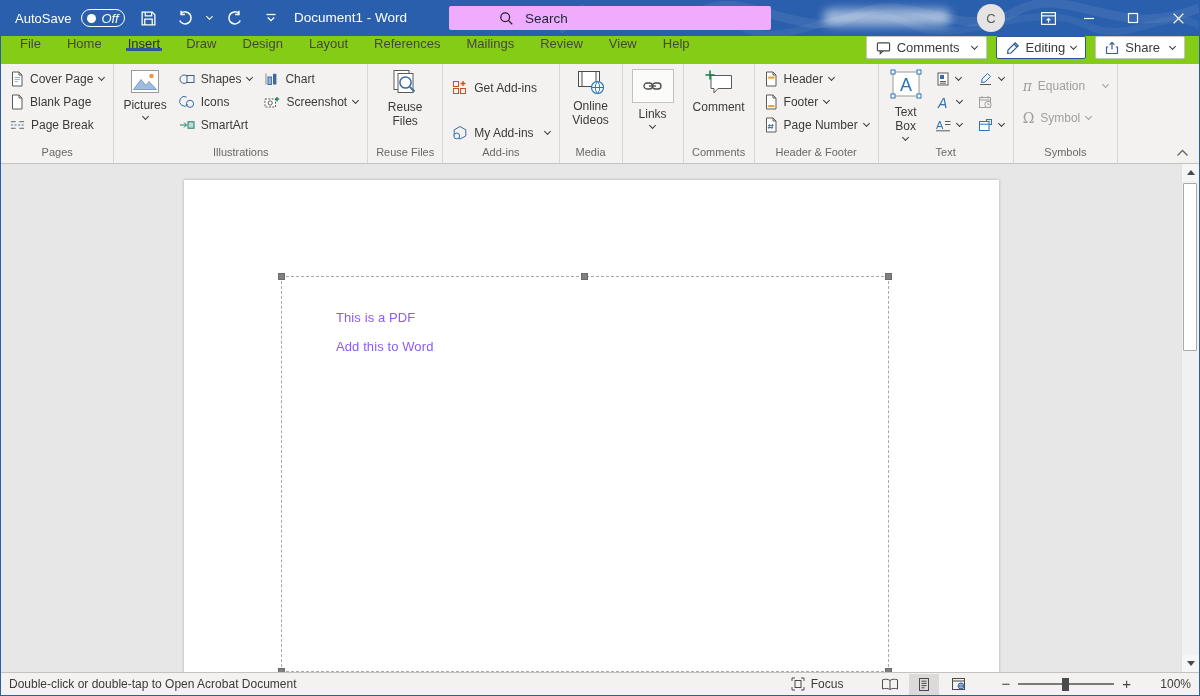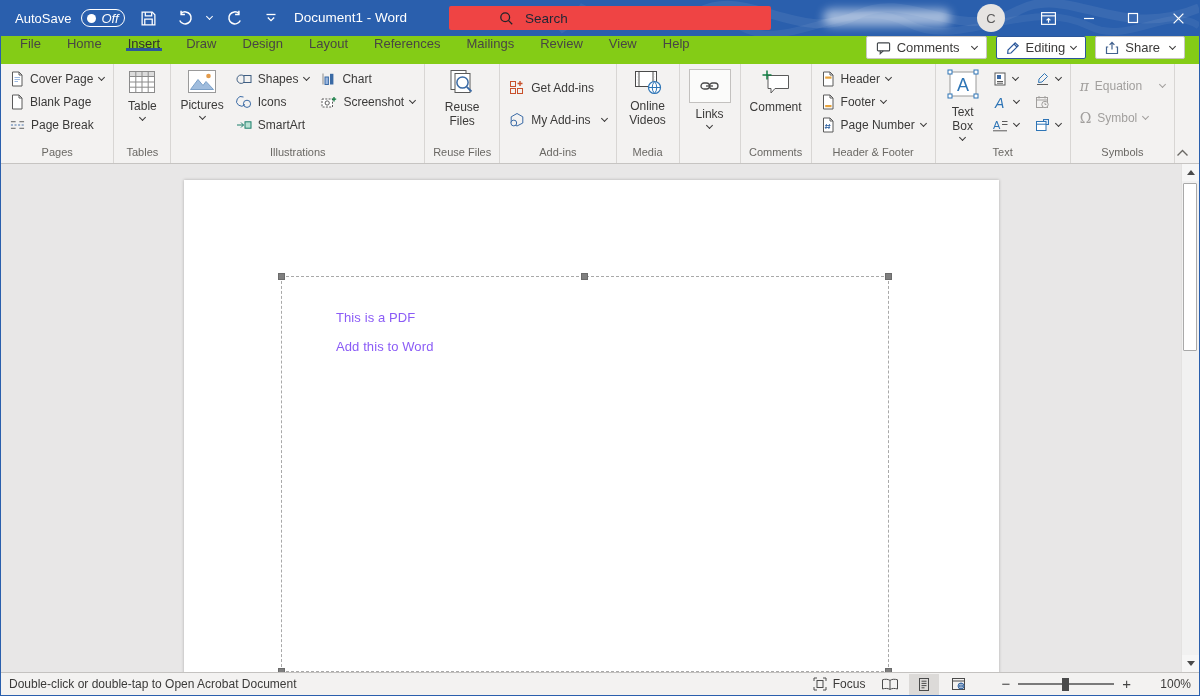--- a/index.html
+++ b/index.html
@@ -11,21 +11,21 @@
   .titlebar { position: relative; height: 36px; background: #2a5fad; color: #fff; overflow: hidden; }
   .deco { position: absolute; right: 0; top: 0; pointer-events: none; }
   .tb-left { position: absolute; left: 14px; top: 0; height: 36px; display: flex; align-items: center; gap: 10px; }
   .autosave-label { font-size: 13px; }
   .toggle { width: 44px; height: 18px; border: 1.4px solid #fff; border-radius: 10px;
             display: flex; align-items: center; gap: 5px; padding: 0 5px; cursor: default; }
   .toggle .knob { width: 9px; height: 9px; border-radius: 50%; background: #fff; }
   .toggle .state { font-size: 13px; color: #fff; font-style: italic; }
   .qat-btn { width: 26px; height: 28px; display: flex; align-items: center; justify-content: center; }
   .tb-title { position: absolute; left: 293px; top: 0; line-height: 36px; font-size: 13.5px; color: #fff; white-space: nowrap; }
-  .searchbox { position: absolute; left: 448px; top: 6px; width: 322px; height: 24px; background: #ef4444;
+  .searchbox { position: absolute; left: 448px; top: 6px; width: 322px; height: 24px; background: #f0abfc;
                border-radius: 2px; display: flex; align-items: center; padding-left: 50px; gap: 11px;
                color: #1d2736; font-size: 13.5px; }
   .blurblob { position: absolute; left: 822px; top: 9px; width: 128px; height: 17px;
               background: rgba(255,255,255,.55); border-radius: 9px; filter: blur(5px); }
   .avatar { position: absolute; left: 976px; top: 4px; width: 28px; height: 28px; border-radius: 50%;
             background: #e6e4e2; color: #5a5a5a; font-size: 13px; display: flex; align-items: center; justify-content: center; }
   .winbtn { position: absolute; top: 0; height: 36px; display: flex; align-items: center; justify-content: center; }
 
   
   .tabrow { height: 28px; background: #84cc16; display: flex; align-items: flex-start; padding-left: 6px; }
@@ -72,21 +72,21 @@
   .vscroll { position: absolute; top: 0; right: 0; width: 18px; height: 100%; background: #f1f1f1; border-left: 1px solid #e3e2e1; }
   .sc-btn { position: absolute; left: 0; width: 100%; height: 17px; display: flex; align-items: center; justify-content: center; background: #f6f6f6; }
   .tri-up { width: 0; height: 0; border-left: 4px solid transparent; border-right: 4px solid transparent; border-bottom: 5px solid #4a4a4a; }
   .tri-down { width: 0; height: 0; border-left: 4px solid transparent; border-right: 4px solid transparent; border-top: 5px solid #4a4a4a; }
   .sc-thumb { position: absolute; left: 1px; top: 19px; width: 14px; height: 168px; background: #fff; border: 1px solid #a9a9a9; border-radius: 1px; }
 
   
   .statusbar { height: 24px; background: #f3f2f1; border-top: 1px solid #c4c2c0; border-bottom: 1px solid #2a5fad;
                display: flex; align-items: center; font-size: 12px; color: #3b3a39; padding: 0 8px; }
   .sb-right { margin-left: auto; display: flex; align-items: center; }
-  .focus-btn { display: flex; align-items: flex-start; gap: 6px; padding: 2px 8px; }
+  .focus-btn { display: flex; align-items: flex-start; gap: 6px; padding: 2px 8px; margin-right: 22px; }
   .viewbtn { width: 30px; height: 21px; display: flex; align-items: center; justify-content: center; margin: 0 2px; }
   .viewbtn.sel { background: #dcdad8; }
   .zoom-ctl { display: flex; align-items: center; margin-left: 18px; }
   .zsign { font-size: 15px; color: #444; padding: 0 8px; line-height: 18px; }
   .ztrack { width: 96px; height: 1.6px; background: #7a7a7a; position: relative; }
   .zthumb { position: absolute; left: 44px; top: -5.5px; width: 7px; height: 13px; background: #4a4a4a; }
   .zoomlvl { width: 44px; text-align: right; margin-left: 8px; }
 </style>
 </head>
 <body>
@@ -263,36 +263,20 @@
             <path d="M1 10.5 H6 M10 10.5 H15" stroke="#5a5a5a"></path>
           </svg>
           <span>Page Break</span>
         </div>
       </div>
       <div class="grp-label">
           <span>Pages</span>
         </div>
     </div>
 
-    <div class="grp">
-      <div class="grp-body" style="justify-content:center;width:56px;">
-        <div class="big">
-          <svg class="ic" width="28" height="26" viewBox="0 0 28 26">
-            <rect x="1.5" y="2.5" width="25" height="21" fill="#fff" stroke="#8b8b8b"></rect>
-            <rect x="1.5" y="2.5" width="25" height="5" fill="#dcdcdc" stroke="#8b8b8b"></rect>
-            <path d="M7.8 2.5 V23.5 M14 2.5 V23.5 M20.2 2.5 V23.5 M1.5 13 H26.5 M1.5 18.2 H26.5" stroke="#8b8b8b" fill="none"></path>
-          </svg>
-          <span class="blbl">Table</span>
-          <span class="ch below"></span>
-        </div>
-      </div>
-      <div class="grp-label">
-          <span>Tables</span>
-        </div>
-    </div>
 
     <div class="grp">
       <div class="grp-body">
         <div class="big">
           <svg class="ic" width="30" height="25" viewBox="0 0 30 25">
             <rect x="1.5" y="1.5" width="27" height="22" fill="#fff" stroke="#9a9a9a"></rect>
             <path d="M3.5 20.5 L11 10.5 L16 16.5 L19 12.5 L26.5 20.5 Z" fill="#9fbcdd" stroke="#7ba0c8"></path>
             <circle cx="21.5" cy="7" r="2.3" fill="#e39b4b"></circle>
           </svg>
           <span class="blbl">Pictures</span>
@@ -358,21 +342,21 @@
           </svg>
           <span class="blbl narrow">Reuse Files</span>
         </div>
       </div>
       <div class="grp-label">
           <span>Reuse Files</span>
         </div>
     </div>
 
     <div class="grp">
-      <div class="grp-body rows" style="padding-top:12px;">
+      <div class="grp-body rows" style="padding-top:12px;justify-content:space-between;">
         <div class="srow">
           <svg class="ic" width="16" height="15" viewBox="0 0 16 15" fill="none" stroke="#c8502b">
             <rect x="1.5" y="1.5" width="5" height="5"></rect>
               <rect x="1.5" y="8.5" width="5" height="5"></rect>
               <rect x="8.5" y="8.5" width="5" height="5"></rect>
             <path d="M11 1 v5 M8.5 3.5 h5" stroke-width="1.4"></path>
           </svg>
           <span>Get Add-ins</span>
         </div>
         <div class="srow pad2">

